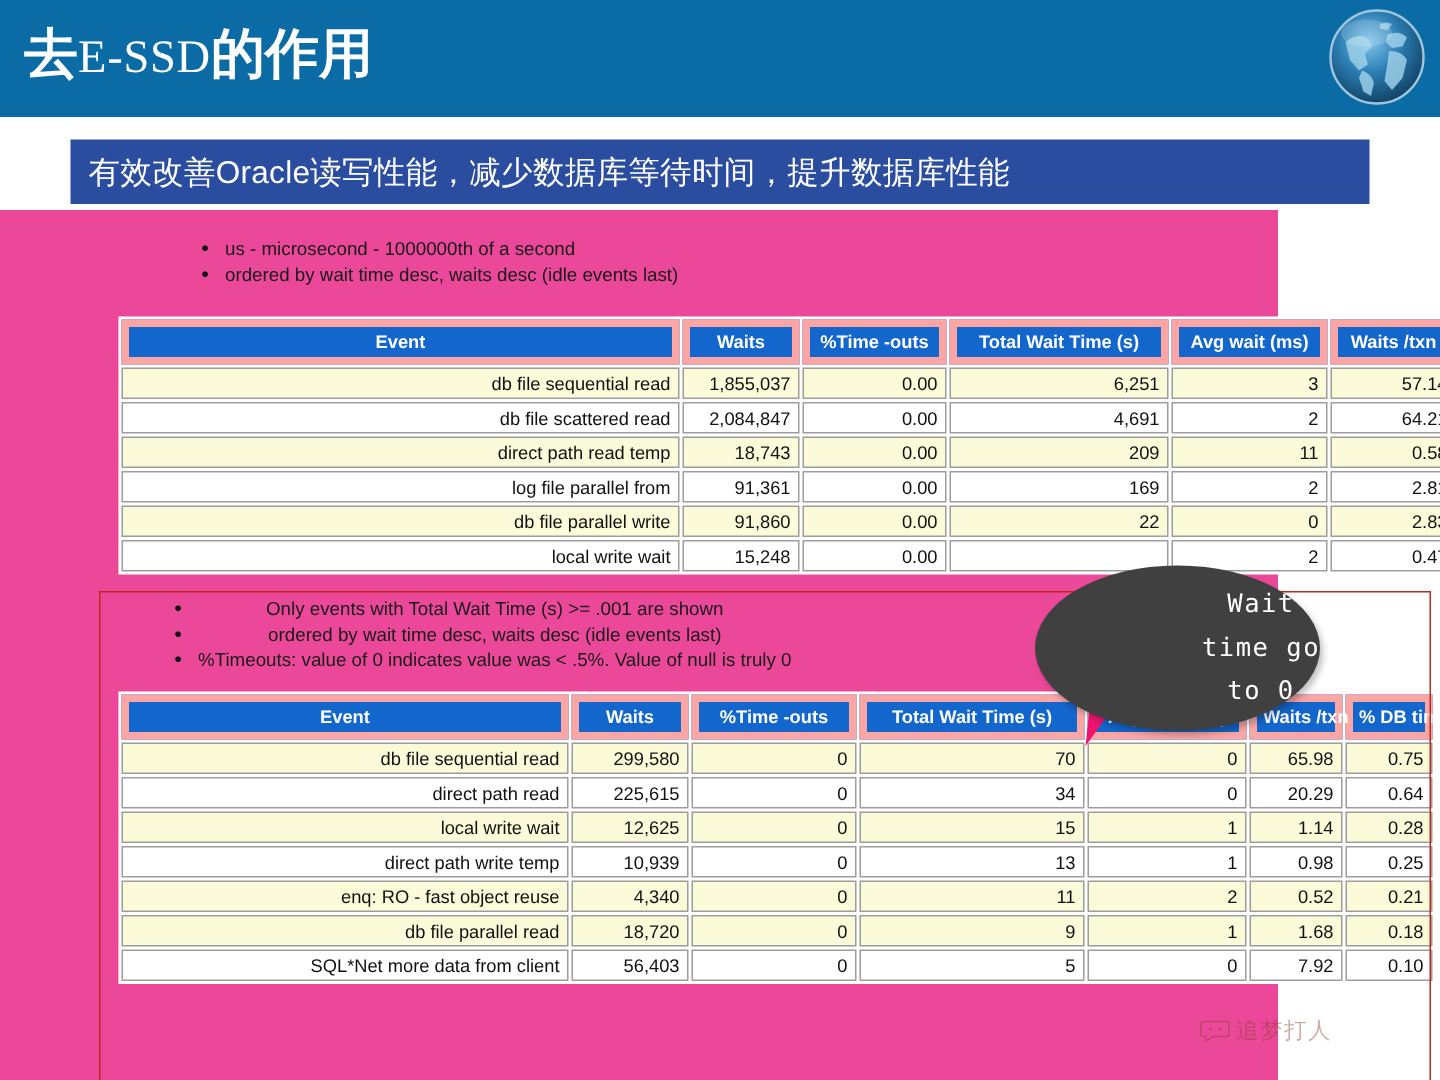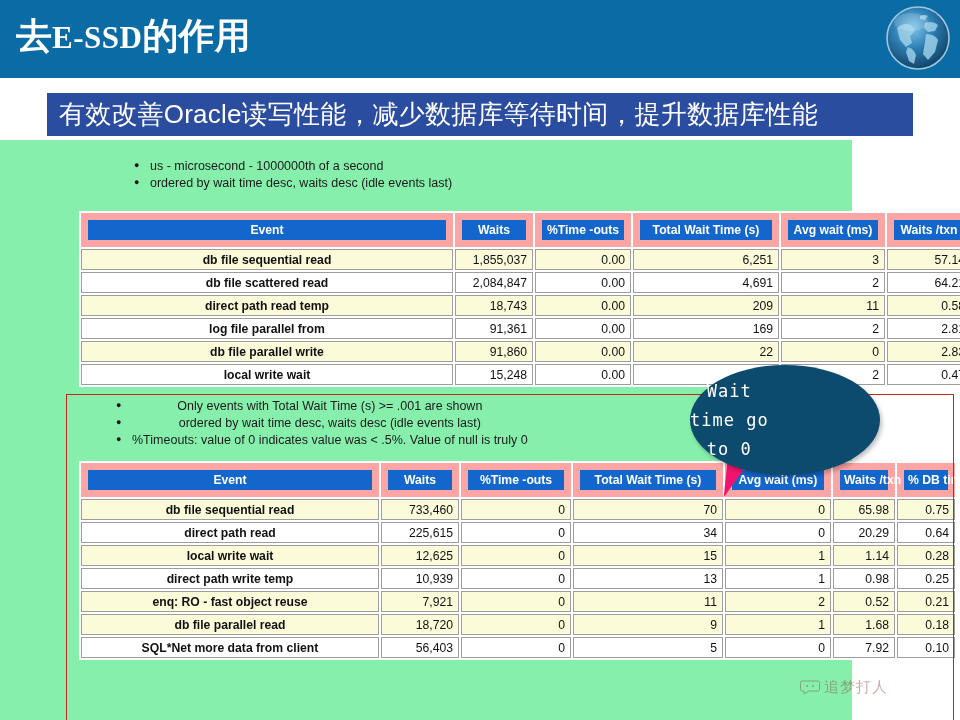--- a/index.html
+++ b/index.html
@@ -16,84 +16,84 @@
     position: absolute; left: 0; top: 0; width: 960px; height: 78px;
     background: #0a6ba5;
   }
   .header-title {
     position: absolute; left: 16px; top: 13px;
     color: #ffffff; font-size: 36px; font-weight: bold;
     letter-spacing: 0px; white-space: nowrap; line-height: 46px;
   }
   .header-title .latin {
     font-family: "Liberation Serif", serif;
-    font-size: 31px; font-weight: bold; letter-spacing: 0.5px;
+    font-size: 31px; font-weight: normal; letter-spacing: 0.5px;
   }
   .globe {
     position: absolute; right: 8px; top: 4px; width: 68px; height: 68px;
   }
 
   
   .subtitle-bar {
     position: absolute; left: 47px; top: 93px; width: 866px; height: 43px;
     background: #2b4da0;
     display: flex; align-items: center;
   }
   .subtitle-text {
-    color: #ffffff; font-size: 26px; padding-left: 12px;
+    color: #ffffff; font-size: 21px; padding-left: 12px;
     white-space: nowrap; letter-spacing: 0.2px;
   }
 
   
-  .shot { position: absolute; left: 0; top: 140px; width: 852px; height: 580px; background: #86efac; padding-left: 21px; }
+  .shot { position: absolute; left: 0; top: 140px; width: 852px; height: 580px; background: #ec4899; padding-left: 21px; }
 
   .bullets { font-size: 12.5px; color: #1a1a1a; line-height: 17px; }
   .bullets li { list-style: none; position: relative; padding-left: 16px; white-space: nowrap; }
   .bullets li:before {
     content: "\25CF"; position: absolute; left: 0; top: -1px; font-size: 9px; color: #111;
   }
 
   .bullets-1 { position: absolute; left: 134px; top: 18px; }
   .bullets-2 { position: absolute; left: 116px; top: 258px; text-align: center; }
 
   
   table.awr {
     border-collapse: separate; border-spacing: 2px 2px;
     font-size: 12.2px; color: #111;
     background: #ffffff;
     table-layout: fixed;
   }
   table.awr th {
     background: #1366cc; color: #ffffff; font-weight: bold;
     text-align: center; padding: 3px 4px; font-size: 12.2px;
-    border: 7px solid #fca5a5; white-space: nowrap;
+    border: 5px solid #fca5a5; white-space: nowrap;
   }
   table.awr td {
     border: 1px solid #9d9d9d; padding: 2px 5px; height: 21px;
     background: #ffffff; white-space: nowrap; overflow: hidden;
   }
   table.awr tr.alt td { background: #fbfbd9; }
-  table.awr td.ev { text-align: center; font-weight: bold; }
+  table.awr td.ev { text-align: right; }
   table.awr td.num { text-align: right; }
 
   .t1 { position: absolute; left: 79px; top: 71px; width: 868px; }
   .t2 { position: absolute; left: 79px; top: 321px; width: 868px; }
 
   
   .redbox {
     position: absolute; left: 66px; top: 254px; width: 888px; height: 424px;
     border: 1.5px solid #c0281c; pointer-events: none;
   }
 
   
   .callout-wrap { position: absolute; left: 690px; top: 365px; width: 190px; height: 145px; }
   .callout-bubble {
-    position: absolute; left: 0; top: 0; width: 190px; height: 110px;
-    background: #0c4a6e; border-radius: 50% / 50%;
-    display: flex; align-items: center; justify-content: flex-start;
+    position: absolute; left: 0; top: 12px; width: 190px; height: 110px;
+    background: #404040; border-radius: 50% / 50%;
+    display: flex; align-items: center; justify-content: flex-end;
     box-shadow: 2px 3px 4px rgba(0,0,0,0.25);
   }
   .callout-text {
     color: #ffffff; font-family: "DejaVu Sans Mono", "Liberation Mono", monospace;
     font-size: 17px; line-height: 29px; text-align: center; white-space: pre-line;
     letter-spacing: 1px;
   }
   .callout-tail {
     position: absolute; left: 36px; top: 88px; width: 0; height: 0;
     border-left: 26px solid #f0146e;
@@ -243,21 +243,21 @@
           <th>%Time -outs</th>
           <th>Total Wait Time (s)</th>
           <th>Avg wait (ms)</th>
           <th>Waits /txn</th>
           <th>% DB time</th>
         </tr>
       </thead>
       <tbody>
         <tr class="alt">
           <td class="ev">db file sequential read</td>
-          <td class="num">733,460</td>
+          <td class="num">299,580</td>
           <td class="num">0</td>
           <td class="num">70</td>
           <td class="num">0</td>
           <td class="num">65.98</td>
           <td class="num">0.75</td>
         </tr>
         <tr>
           <td class="ev">direct path read</td>
           <td class="num">225,615</td>
           <td class="num">0</td>
@@ -279,21 +279,21 @@
           <td class="ev">direct path write temp</td>
           <td class="num">10,939</td>
           <td class="num">0</td>
           <td class="num">13</td>
           <td class="num">1</td>
           <td class="num">0.98</td>
           <td class="num">0.25</td>
         </tr>
         <tr class="alt">
           <td class="ev">enq: RO - fast object reuse</td>
-          <td class="num">7,921</td>
+          <td class="num">4,340</td>
           <td class="num">0</td>
           <td class="num">11</td>
           <td class="num">2</td>
           <td class="num">0.52</td>
           <td class="num">0.21</td>
         </tr>
         <tr class="alt">
           <td class="ev">db file parallel read</td>
           <td class="num">18,720</td>
           <td class="num">0</td>

